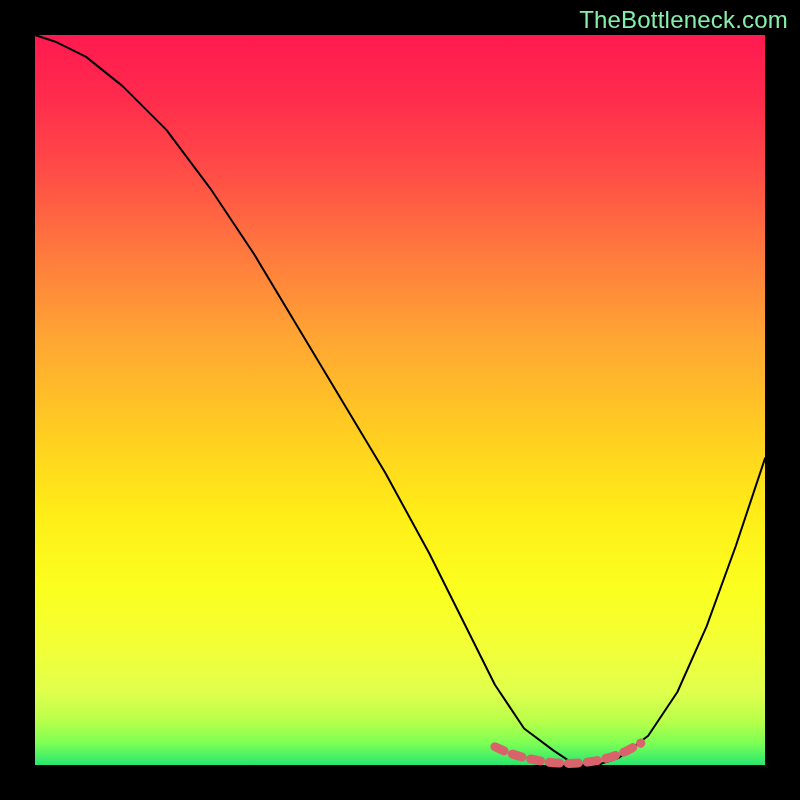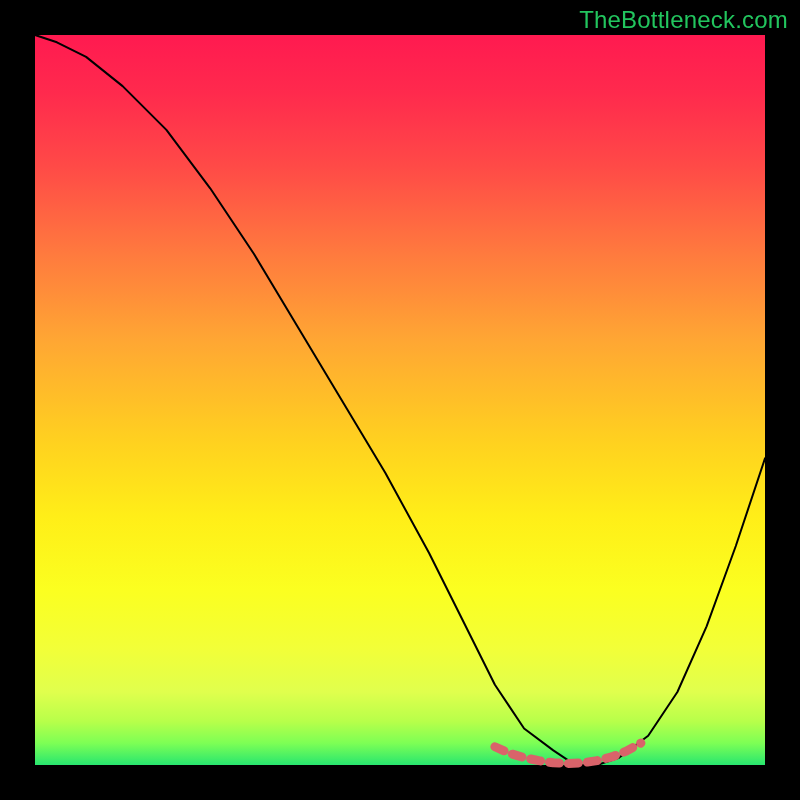--- a/index.html
+++ b/index.html
@@ -9,21 +9,21 @@
     width: 800px;
     height: 800px;
     background: #000;
   }
   .watermark {
     position: absolute;
     top: 6px;
     right: 12px;
     font-family: Arial, Helvetica, sans-serif;
     font-size: 24px;
-    color: #22c55e;
+    color: #86efac;
     font-weight: 500;
     letter-spacing: 0.2px;
     z-index: 5;
   }
   .plot-frame {
     position: absolute;
     left: 35px;
     top: 35px;
     width: 730px;
     height: 730px;

